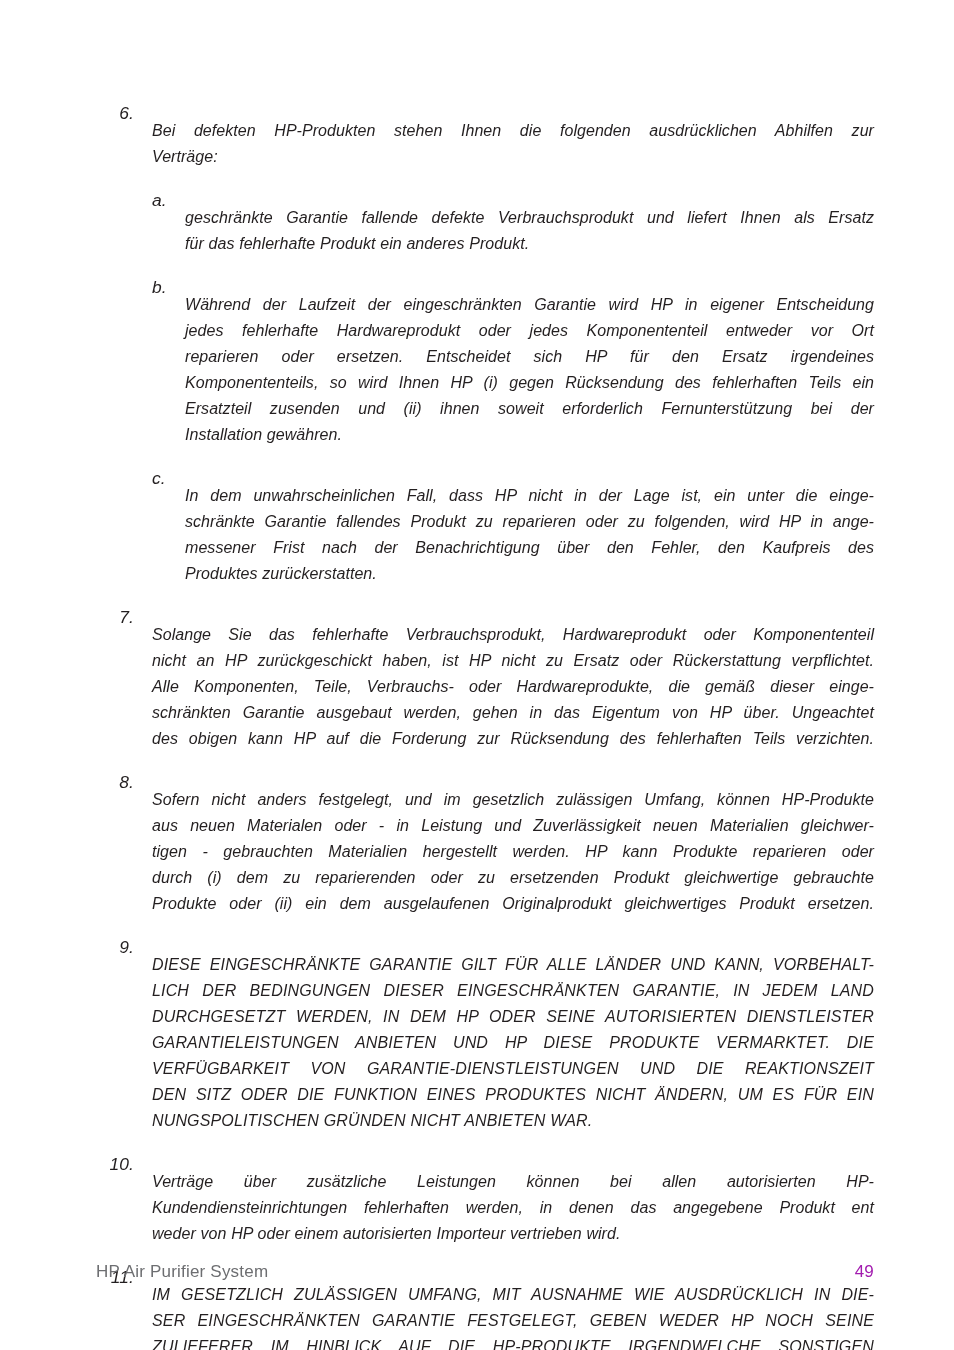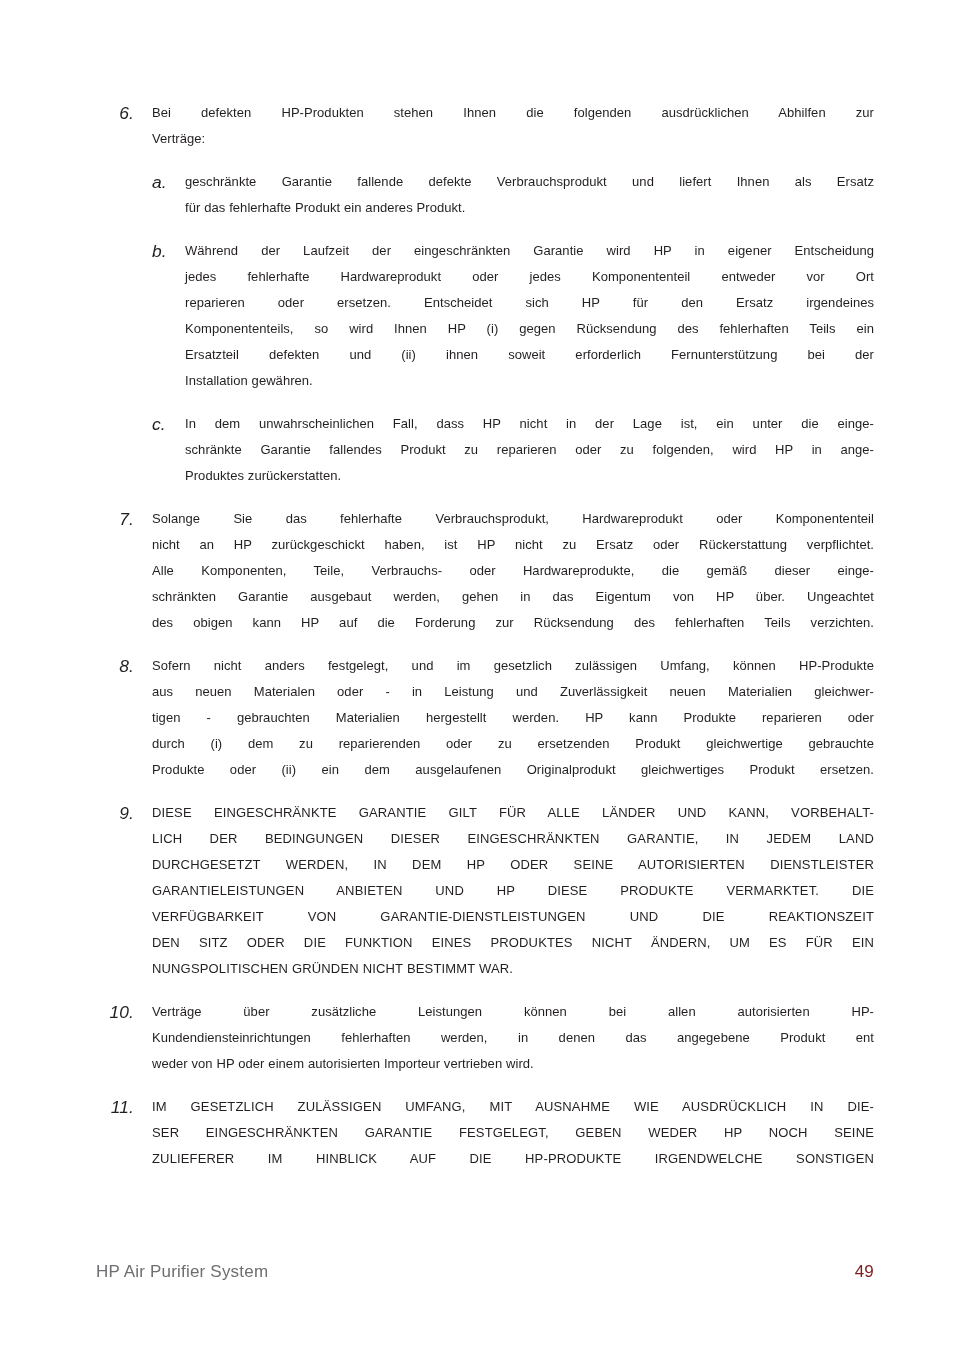--- a/index.html
+++ b/index.html
@@ -47,27 +47,29 @@
   .lvl1 > .marker { width: 38px; }
   .lvl1 > .body   { margin-left: 18px; width: 722px; }
 
   
   .lvl2 { margin-left: 56px; margin-bottom: 17px; }
   .lvl2 > .marker { width: 16px; text-align: left; }
   .lvl2 > .body   { margin-left: 17px; width: 689px; }
 
   .body {
     flex: 0 0 auto;
-    font-size: 13px;
+    font-style: italic;
+    font-size: 16px;
     line-height: 26px;
     text-align: justify;
     text-justify: inter-word;
     letter-spacing: 0.05px;
     word-spacing: 0.2px;
     hyphens: none;
+    margin-top: 18px;
   }
   
   .caps {
     letter-spacing: 0.15px;
   }
   
   .body > .ln {
     display: block;
   }
   .body > .ln.j {
@@ -86,21 +88,21 @@
     right: 80px;
     top: 1262px;
     display: flex;
     align-items: baseline;
     justify-content: space-between;
     color: #6d6e71;
     font-size: 17px;
     letter-spacing: 0.2px;
   }
   .footer .pageno {
-    color: #7f1d1d;
+    color: #a21caf;
     font-size: 17px;
   }
 </style>
 </head>
 <body>
 
 <div class="page">
 
   <div class="content">
     <div id="items-root">
@@ -118,29 +120,30 @@
             <span class="ln l">für das fehlerhafte Produkt ein anderes Produkt.</span>
           </div>
         </div>
         <div class="item lvl2">
           <div class="marker">b.</div>
           <div class="body">
             <span class="ln j">Während der Laufzeit der eingeschränkten Garantie wird HP in eigener Entscheidung</span>
             <span class="ln j">jedes fehlerhafte Hardwareprodukt oder jedes Komponententeil entweder vor Ort</span>
             <span class="ln j">reparieren oder ersetzen. Entscheidet sich HP für den Ersatz irgendeines</span>
             <span class="ln j">Komponententeils, so wird Ihnen HP (i) gegen Rücksendung des fehlerhaften Teils ein</span>
-            <span class="ln j">Ersatzteil defekten und (ii) ihnen soweit erforderlich Fernunterstützung bei der</span>
+            <span class="ln j">Ersatzteil zusenden und (ii) ihnen soweit erforderlich Fernunterstützung bei der</span>
             <span class="ln l">Installation gewähren.</span>
           </div>
         </div>
         <div class="item lvl2">
           <div class="marker">c.</div>
           <div class="body">
             <span class="ln j">In dem unwahrscheinlichen Fall, dass HP nicht in der Lage ist, ein unter die einge-</span>
             <span class="ln j">schränkte Garantie fallendes Produkt zu reparieren oder zu folgenden, wird HP in ange-</span>
+            <span class="ln j">messener Frist nach der Benachrichtigung über den Fehler, den Kaufpreis des</span>
             <span class="ln l">Produktes zurückerstatten.</span>
           </div>
         </div>
         <div class="item lvl1">
           <div class="marker">7.</div>
           <div class="body">
             <span class="ln j">Solange Sie das fehlerhafte Verbrauchsprodukt, Hardwareprodukt oder Komponententeil</span>
             <span class="ln j">nicht an HP zurückgeschickt haben, ist HP nicht zu Ersatz oder Rückerstattung verpflichtet.</span>
             <span class="ln j">Alle Komponenten, Teile, Verbrauchs- oder Hardwareprodukte, die gemäß dieser einge-</span>
             <span class="ln j">schränkten Garantie ausgebaut werden, gehen in das Eigentum von HP über. Ungeachtet</span>
@@ -159,21 +162,21 @@
         </div>
         <div class="item lvl1">
           <div class="marker">9.</div>
           <div class="body caps">
             <span class="ln j">DIESE EINGESCHRÄNKTE GARANTIE GILT FÜR ALLE LÄNDER UND KANN, VORBEHALT-</span>
             <span class="ln j">LICH DER BEDINGUNGEN DIESER EINGESCHRÄNKTEN GARANTIE, IN JEDEM LAND</span>
             <span class="ln j">DURCHGESETZT WERDEN, IN DEM HP ODER SEINE AUTORISIERTEN DIENSTLEISTER</span>
             <span class="ln j">GARANTIELEISTUNGEN ANBIETEN UND HP DIESE PRODUKTE VERMARKTET. DIE</span>
             <span class="ln j">VERFÜGBARKEIT VON GARANTIE-DIENSTLEISTUNGEN UND DIE REAKTIONSZEIT</span>
             <span class="ln j">DEN SITZ ODER DIE FUNKTION EINES PRODUKTES NICHT ÄNDERN, UM ES FÜR EIN</span>
-            <span class="ln l">NUNGSPOLITISCHEN GRÜNDEN NICHT BESTIMMT WAR.</span>
+            <span class="ln l">NUNGSPOLITISCHEN GRÜNDEN NICHT ANBIETEN WAR.</span>
           </div>
         </div>
         <div class="item lvl1">
           <div class="marker">10.</div>
           <div class="body">
             <span class="ln j">Verträge über zusätzliche Leistungen können bei allen autorisierten HP-</span>
             <span class="ln j">Kundendiensteinrichtungen fehlerhaften werden, in denen das angegebene Produkt ent</span>
             <span class="ln l">weder von HP oder einem autorisierten Importeur vertrieben wird.</span>
           </div>
         </div>

